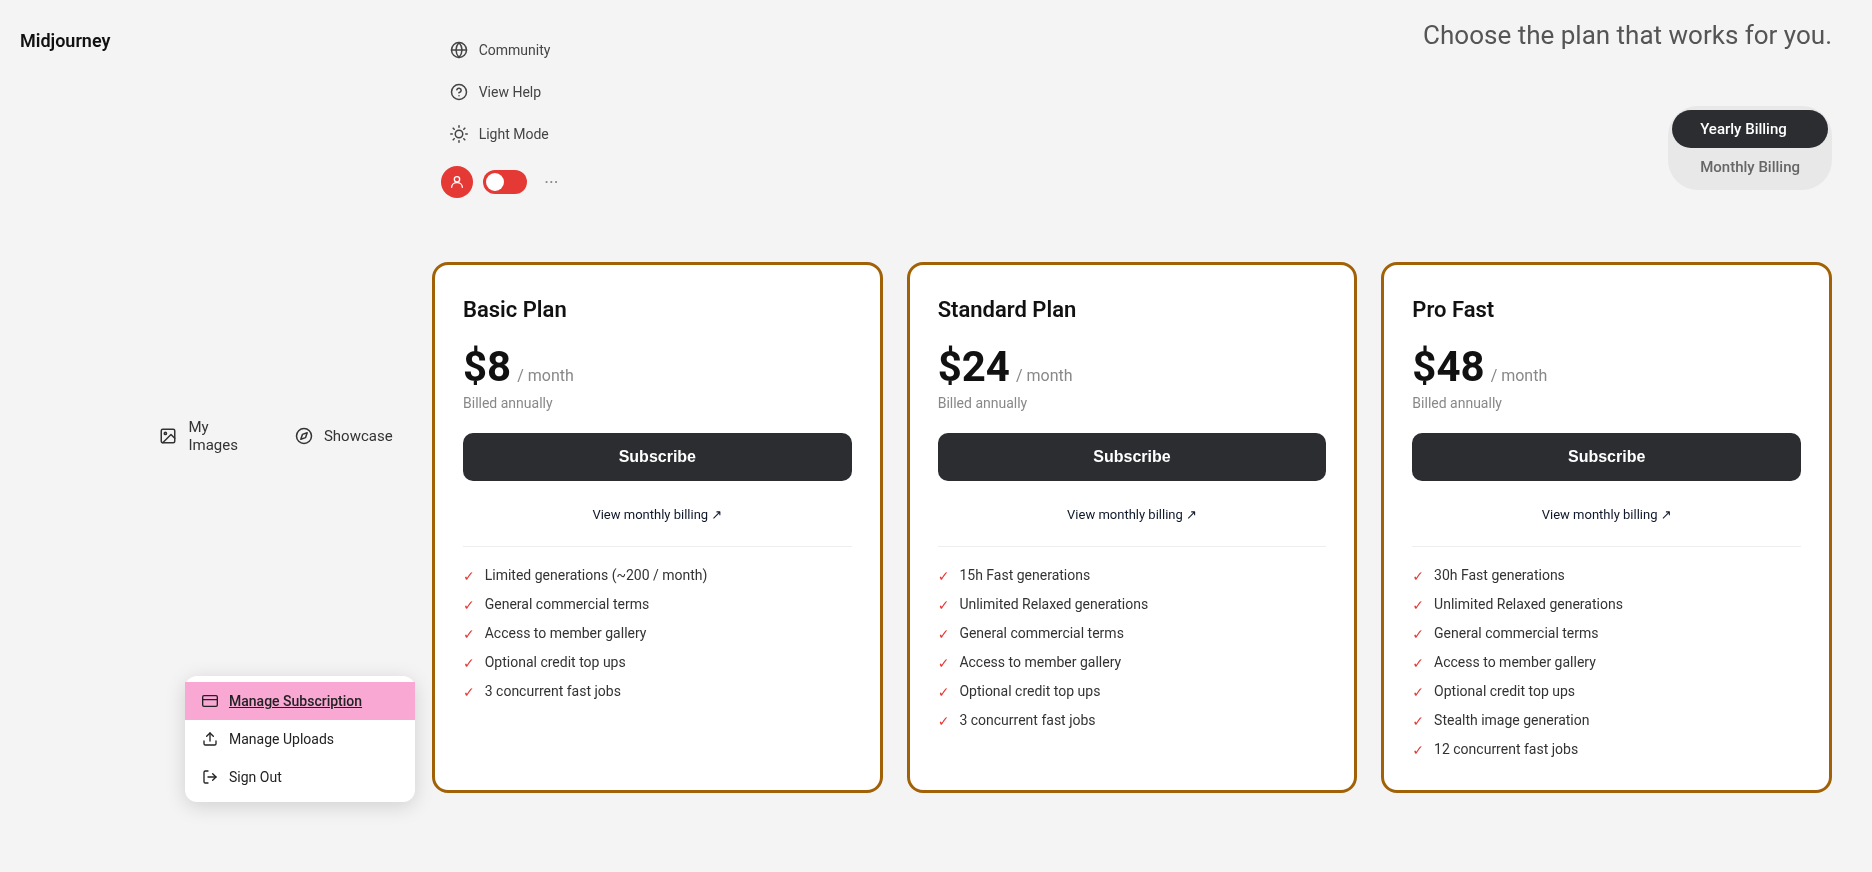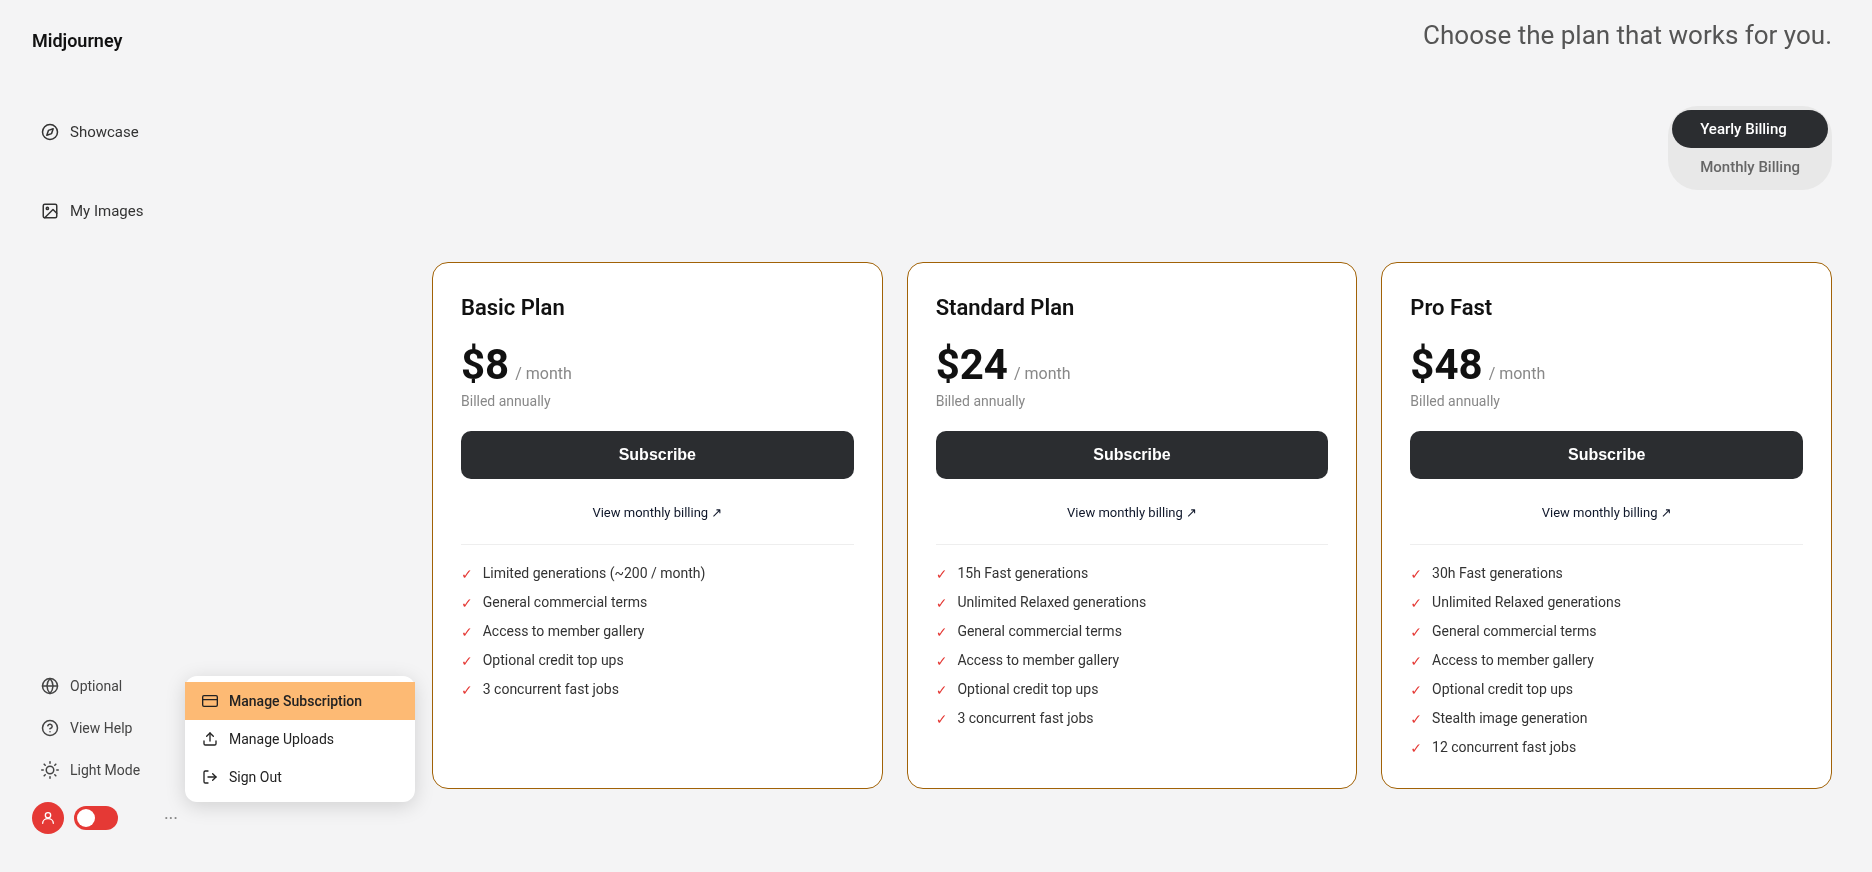--- a/index.html
+++ b/index.html
@@ -10,25 +10,23 @@
       height: 872px;
       overflow: hidden;
     }
 
     
     .sidebar {
       width: 210px;
       min-width: 210px;
       background: #f4f4f5;
       display: flex;
-      flex-direction: column;
-      padding: 20px 12px;
+      padding: 20px 0;
       position: relative;
       z-index: 10;
-      gap: 35px;
     }
     .sidebar-logo {
       padding: 10px 20px 24px 20px;
       font-size: 18px;
       font-weight: 600;
       color: #111;
     }
     .sidebar-item {
       display: flex;
       align-items: center;
@@ -115,21 +113,21 @@
     }
     .popup-item {
       display: flex;
       align-items: center;
       gap: 10px;
       padding: 10px 16px;
       font-size: 14px;
       color: #222;
       cursor: pointer;
     }
-    .popup-item.active { background: #fdba74; font-weight: 500; }
+    .popup-item.active { background: #f9a8d4; font-weight: 500; text-decoration: underline; }
     .popup-item .icon {
       width: 18px;
       height: 18px;
       display: flex;
       align-items: center;
       justify-content: center;
       flex-shrink: 0;
     }
 
     
@@ -175,21 +173,21 @@
     
     .plans-grid {
       display: flex;
       gap: 24px;
       width: 100%;
       max-width: 1400px;
     }
     .plan-card {
       background: white;
       border-radius: 16px;
-      border: 1px solid #a16207;
+      border: 3px solid #a16207;
       padding: 32px 28px;
       flex: 1;
       display: flex;
       flex-direction: column;
     }
     .plan-name {
       font-size: 22px;
       font-weight: 600;
       color: #111;
       margin-bottom: 20px;
@@ -259,54 +257,54 @@
     }
 
     
     svg { display: block; }
   </style>
 </head>
 <body>
 
 <aside class="sidebar">
   <div class="sidebar-logo">Midjourney</div>
-
-  <div class="sidebar-item">
-    <span class="icon">
-      <svg width="18" height="18" viewBox="0 0 24 24" fill="none" stroke="currentColor" stroke-width="2" stroke-linecap="round" stroke-linejoin="round">
-        <circle cx="12" cy="12" r="10"></circle>
-          <polygon points="16.24 7.76 14.12 14.12 7.76 16.24 9.88 9.88 16.24 7.76"></polygon>
-      </svg>
-    </span>
-    <span>Showcase</span>
-  </div>
 
   <div class="sidebar-item">
     <span class="icon">
       <svg width="18" height="18" viewBox="0 0 24 24" fill="none" stroke="currentColor" stroke-width="2" stroke-linecap="round" stroke-linejoin="round">
         <rect x="3" y="3" width="18" height="18" rx="2"></rect>
           <circle cx="8.5" cy="8.5" r="1.5"></circle>
           <polyline points="21 15 16 10 5 21"></polyline>
       </svg>
     </span>
     <span>My Images</span>
   </div>
 
+  <div class="sidebar-item">
+    <span class="icon">
+      <svg width="18" height="18" viewBox="0 0 24 24" fill="none" stroke="currentColor" stroke-width="2" stroke-linecap="round" stroke-linejoin="round">
+        <circle cx="12" cy="12" r="10"></circle>
+          <polygon points="16.24 7.76 14.12 14.12 7.76 16.24 9.88 9.88 16.24 7.76"></polygon>
+      </svg>
+    </span>
+    <span>Showcase</span>
+  </div>
+
   <div class="sidebar-spacer"></div>
 
   <div class="sidebar-bottom">
     <div class="sidebar-item">
       <span class="icon">
         <svg width="18" height="18" viewBox="0 0 24 24" fill="none" stroke="currentColor" stroke-width="2" stroke-linecap="round" stroke-linejoin="round">
           <circle cx="12" cy="12" r="10"></circle>
             <line x1="2" y1="12" x2="22" y2="12"></line>
             <path d="M12 2a15.3 15.3 0 0 1 4 10 15.3 15.3 0 0 1-4 10 15.3 15.3 0 0 1-4-10 15.3 15.3 0 0 1 4-10z"></path>
         </svg>
       </span>
-      <span>Optional</span>
+      <span>Community</span>
     </div>
 
     <div class="sidebar-item">
       <span class="icon">
         <svg width="18" height="18" viewBox="0 0 24 24" fill="none" stroke="currentColor" stroke-width="2" stroke-linecap="round" stroke-linejoin="round">
           <circle cx="12" cy="12" r="10"></circle>
             <path d="M9.09 9a3 3 0 0 1 5.83 1c0 2-3 3-3 3"></path>
             <line x1="12" y1="17" x2="12.01" y2="17"></line>
         </svg>
       </span>

